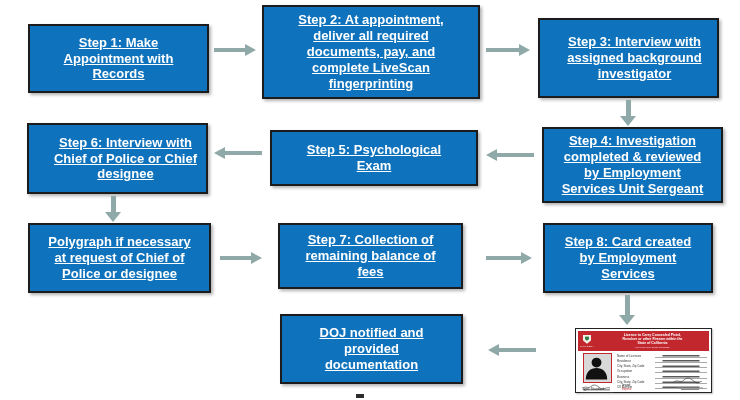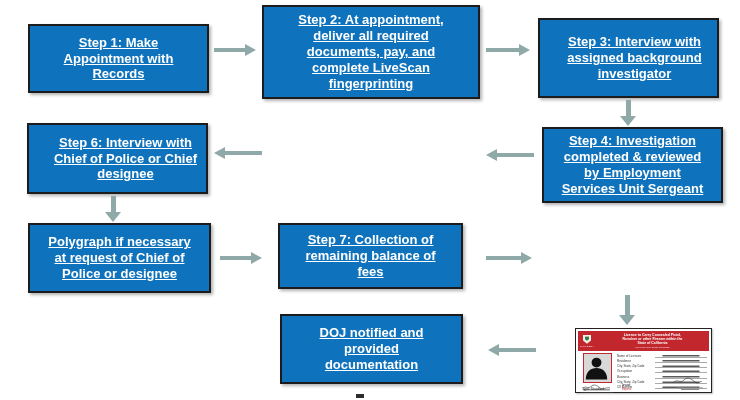--- a/index.html
+++ b/index.html
@@ -99,20 +99,23 @@
 
   <div class="box w152" style="left:542px; top:127px; width:181px; height:76px;">
     <span>Step 4: Investigation completed &amp; reviewed by Employment Services Unit Sergeant</span>
   </div>
 
   <div class="arrow-h" style="left:486px; top:148px; width:48px;">
     <div class="head-l"></div>
     <div class="shaft"></div>
   </div>
 
+  <div class="box w150" style="left:270px; top:130px; width:208px; height:56px;">
+    <span>Step 5: Psychological Exam</span>
+  </div>
 
   <div class="arrow-h" style="left:214px; top:146px; width:48px;">
     <div class="head-l"></div>
     <div class="shaft"></div>
   </div>
 
   <div class="box" style="left:27px; top:123px; width:181px; height:71px;padding-left:16px;">
     <span>Step 6: Interview with Chief of Police or Chief designee</span>
   </div>
 
@@ -132,20 +135,23 @@
 
   <div class="box w150" style="left:278px; top:223px; width:185px; height:66px;">
     <span>Step 7: Collection of remaining balance of fees</span>
   </div>
 
   <div class="arrow-h" style="left:486px; top:251px; width:46px;">
     <div class="shaft"></div>
     <div class="head-r"></div>
   </div>
 
+  <div class="box w140" style="left:543px; top:223px; width:170px; height:70px;">
+    <span>Step 8: Card created by Employment Services</span>
+  </div>
 
   <div class="arrow-v" style="left:619px; top:295px; height:30px;">
     <div class="shaft-v"></div>
     <div class="head-d"></div>
   </div>
 
   <div class="box w122" style="left:280px; top:314px; width:183px; height:70px;">
     <span>DOJ notified and provided documentation</span>
   </div>
 

